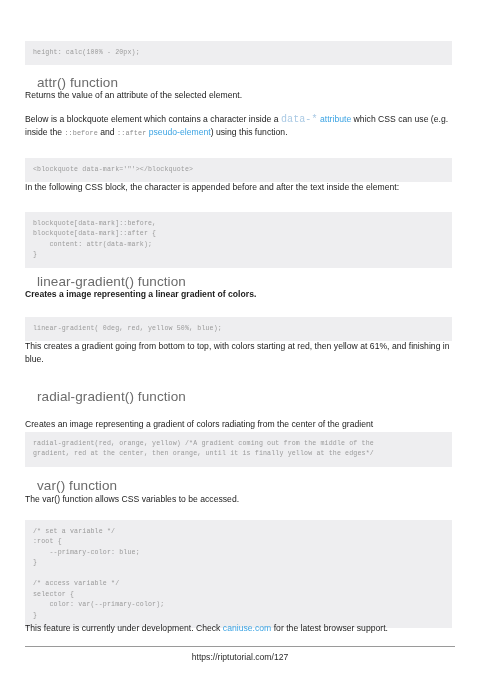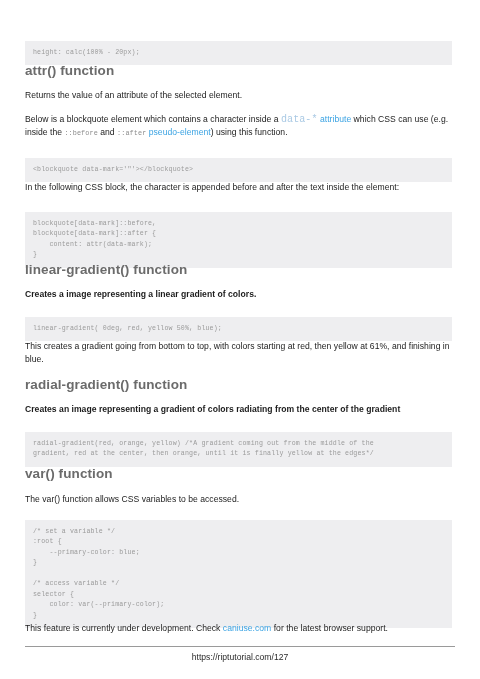--- a/index.html
+++ b/index.html
@@ -34,23 +34,23 @@
     padding: 7px 8px 7px 8px;
     white-space: pre;
     box-sizing: border-box;
     width: 427px;
     letter-spacing: 0.15px;
   }
 
   
   h2.section {
     font-size: 13.5px;
-    font-weight: 700;
+    font-weight: 400;
     color: #6b6b6b;
-    margin: 0;
+    margin: 12px;
     padding: 0;
     letter-spacing: 0.1px;
   }
 
   
   p.body {
     font-size: 8.6px;
     line-height: 13px;
     color: #1c1c1c;
     margin: 0;
@@ -123,21 +123,21 @@
   <h2 class="section abs" style="top:262px;">linear-gradient() function</h2>
 
   <p class="body abs" style="top:288px; width:430px;font-weight:bold;">Creates a image representing a linear gradient of colors.</p>
 
   <pre class="code abs" style="top:310px;">linear-gradient( 0deg, red, yellow 50%, blue);</pre>
 
   <p class="body abs" style="top:340px; width:430px;">This creates a gradient going from bottom to top, with colors starting at red, then yellow at 61%, and finishing in blue.</p>
 
   <h2 class="section abs" style="top:377px;">radial-gradient() function</h2>
 
-  <p class="body abs" style="top:403px; width:430px;font-weight:bold;">Creates an image representing a gradient of colors radiating from the center of the gradient</p>
+  <p class="body abs" style="top:418px; width:430px;">Creates an image representing a gradient of colors radiating from the center of the gradient</p>
 
   <pre class="code abs" style="top:425px;">radial-gradient(red, orange, yellow) /*A gradient coming out from the middle of the
 gradient, red at the center, then orange, until it is finally yellow at the edges*/</pre>
 
   <h2 class="section abs" style="top:466px;">var() function</h2>
 
   <p class="body abs" style="top:493px; width:430px;">The var() function allows CSS variables to be accessed.</p>
 
   <pre class="code abs" style="top:513px;">/* set a variable */
 :root {

